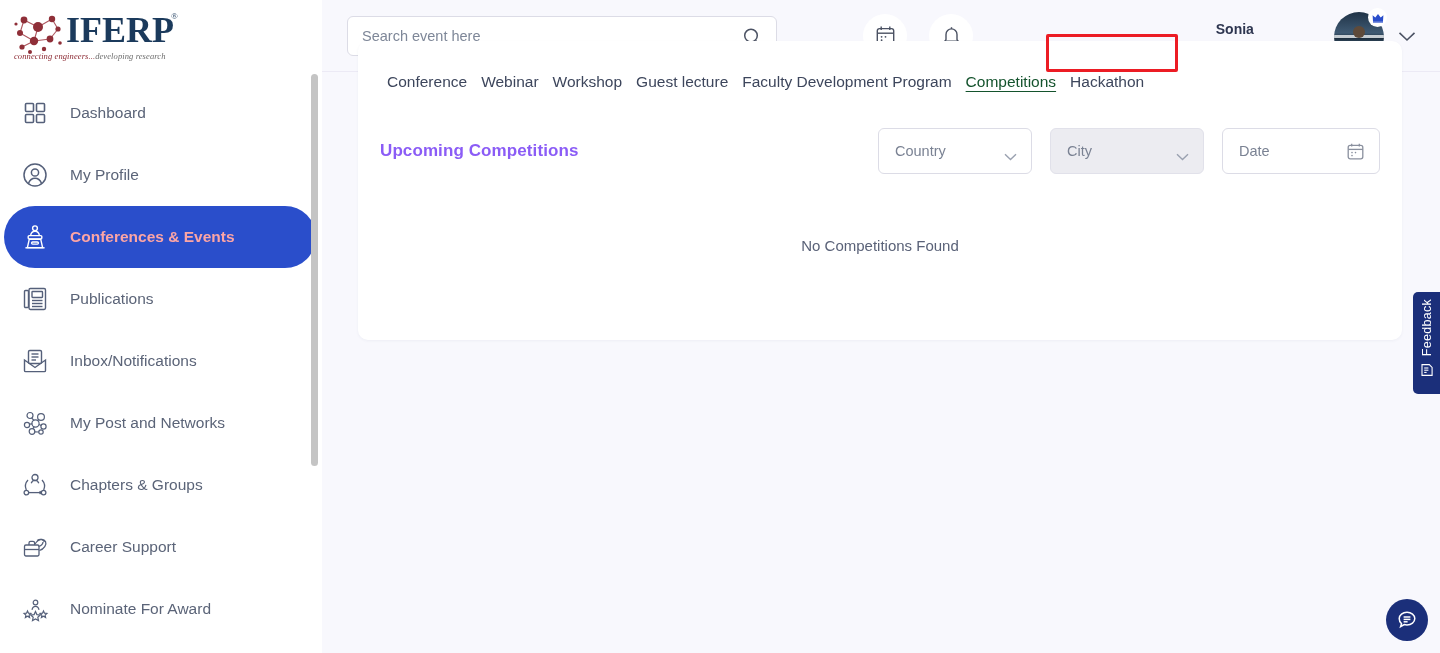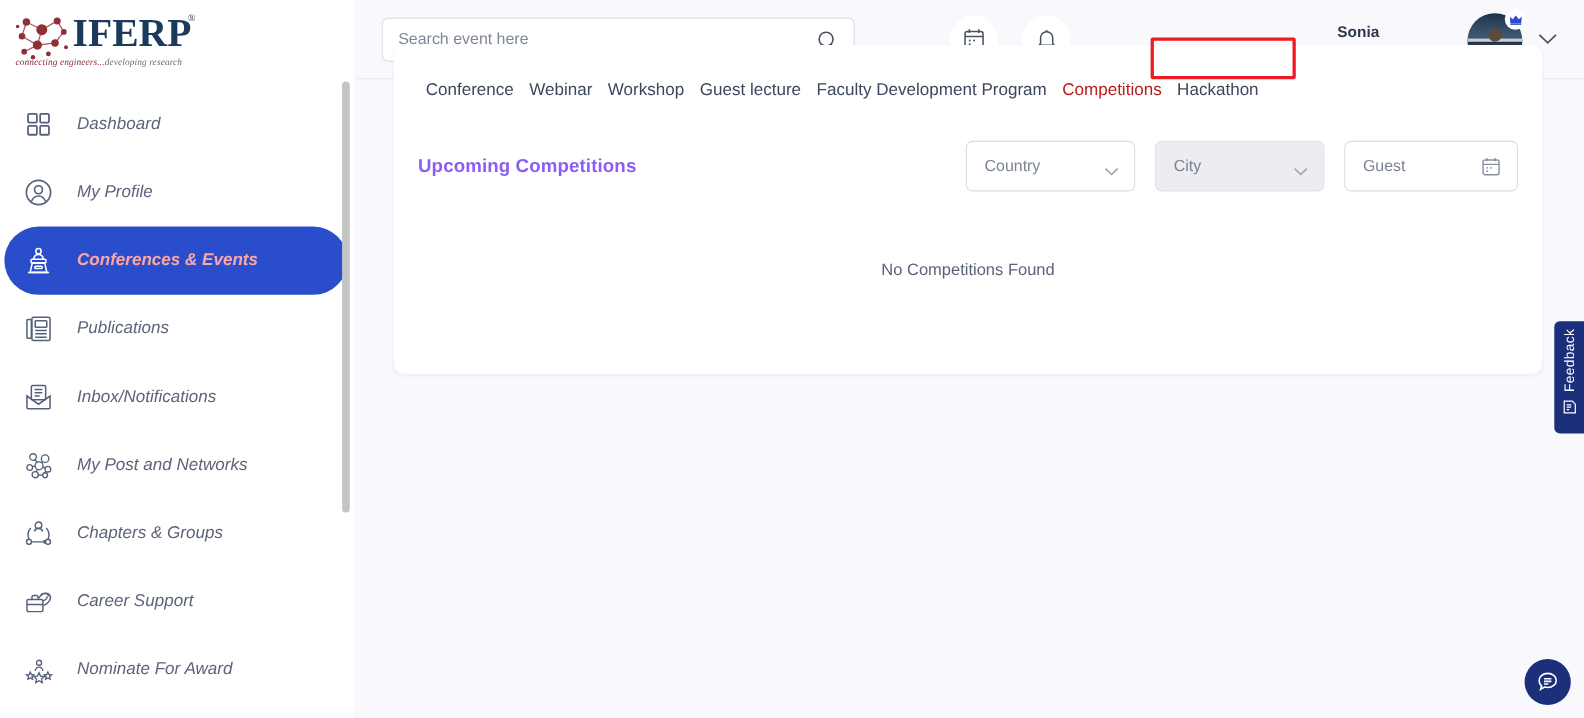--- a/index.html
+++ b/index.html
@@ -56,21 +56,21 @@
     color: #5b6478;
     font-size: 15.5px;
     cursor: pointer;
   }
   .nav-item .ico {
     width: 34px; height: 34px;
     display: flex; align-items: center; justify-content: center;
     flex: 0 0 34px;
   }
   .nav-item .ico svg { display: block; }
-  .nav-item .label { margin-left: 18px; white-space: nowrap; font-style: italic; }
+  .nav-item .label { margin-left: 18px; white-space: nowrap; }
   .nav-item.active {
     background: #2a4ecb;
     color: #fca5a5;
     font-weight: bold;
   }
   .sidebar-scrollbar {
     position: absolute; right: 4px; top: 74px;
     width: 7px; height: 392px;
     background: #c4c4c4; border-radius: 4px;
   }
@@ -170,21 +170,22 @@
     position: relative;
   }
   .tab {
     font-size: 15.5px;
     color: #3d465c;
     padding: 2px 7px;
     cursor: pointer;
     white-space: nowrap;
   }
   .tab.active {
-    color: #b91c1c;
+    color: #14532d;
+    text-decoration: underline;
     text-underline-offset: 4px;
   }
   .tab-highlight {
     position: absolute;
     left: 688px; top: -7px;
     width: 132px; height: 38px;
     border: 3px solid #ec1c24;
     border-radius: 2px;
     pointer-events: none;
   }
@@ -533,21 +534,21 @@
           <div class="select disabled">
             <span>City</span>
             <span class="caret">
               <svg width="13" height="8" viewBox="0 0 13 8" fill="none" stroke="#9aa1b0" stroke-width="1.4">
                 <path d="M1 1.3 L6.5 6.6 L12 1.3"></path>
               </svg>
             </span>
           </div>
 
           <div class="date-field">
-            <span>Guest</span>
+            <span>Date</span>
             <span class="cal">
               <svg width="19" height="19" viewBox="0 0 19 19" fill="none" stroke="#8a909e" stroke-width="1.3">
                 <rect x="2.2" y="3.4" width="14.6" height="13.4" rx="2"></rect>
                 <line x1="5.7" y1="1.7" x2="5.7" y2="4.6"></line>
                 <line x1="13.3" y1="1.7" x2="13.3" y2="4.6"></line>
                 <line x1="2.2" y1="7.4" x2="16.8" y2="7.4"></line>
                 <circle cx="6" cy="10.6" r=".8" fill="#8a909e" stroke="none"></circle>
                 <circle cx="9.5" cy="10.6" r=".8" fill="#8a909e" stroke="none"></circle>
                 <circle cx="6" cy="13.6" r=".8" fill="#8a909e" stroke="none"></circle>
               </svg>

